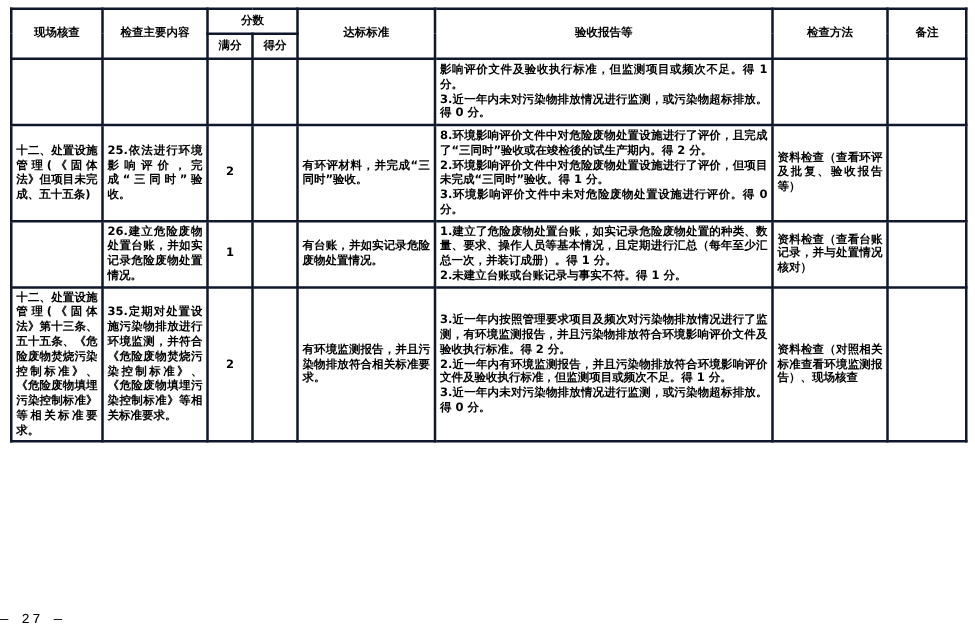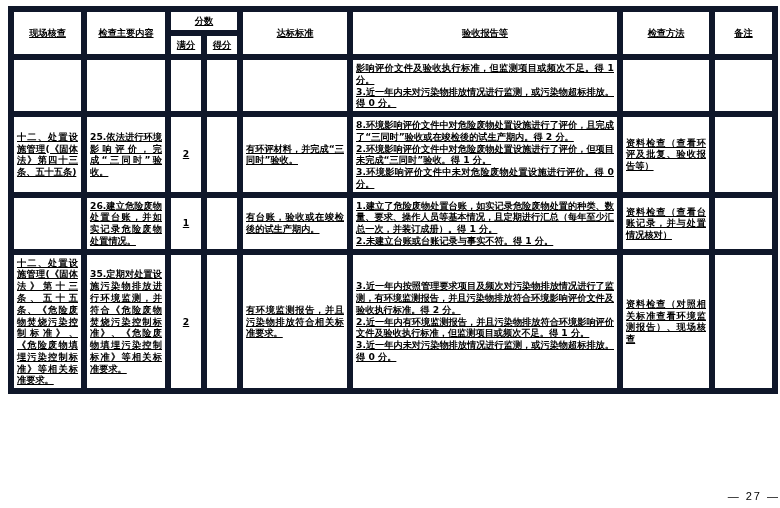--- a/index.html
+++ b/index.html
@@ -22,28 +22,27 @@
     padding: 6px 8px 0 8px;
   }
   table.doc-table {
     border-collapse: collapse;
     table-layout: fixed;
     width: 764px;
     margin: 0 auto;
   }
   table.doc-table td,
   table.doc-table th {
-    border: 6px solid #0f172a;
+    border: 2px solid #0f172a;
     vertical-align: middle;
     padding: 2px 3px;
     font-size: 9.2px;
     line-height: 1.28;
     font-weight: bold;
     word-break: break-all;
-    text-decoration: underline;
   }
   th.hdr {
     text-align: center;
     height: 14px;
     font-size: 9.4px;
   }
   td.cell-center {
     text-align: center;
   }
   td.cell-justify {
@@ -59,24 +58,24 @@
   }
   .para {
     margin: 0;
     padding: 0;
   }
   .footer {
     position: absolute;
     left: 0;
     right: 0;
     bottom: 6px;
-    text-align: right;
+    text-align: left;
     font-size: 11px;
     letter-spacing: 2px;
-    font-family: Liberation Sans, sans-serif;
+    font-family: Liberation Mono, monospace;
   }
   
   col.c1 { width: 73px; }
   col.c2 { width: 84px; }
   col.c3 { width: 36px; }
   col.c4 { width: 36px; }
   col.c5 { width: 110px; }
   col.c6 { width: 270px; }
   col.c7 { width: 92px; }
   col.c8 { width: 63px; }
@@ -122,40 +121,40 @@
         <td class="cell-justify"></td>
         <td class="cell-justify">
           <p class="para">影响评价文件及验收执行标准，但监测项目或频次不足。得 1 分。</p>
           <p class="para">3.近一年内未对污染物排放情况进行监测，或污染物超标排放。得 0 分。</p>
         </td>
         <td class="cell-justify"></td>
         <td class="cell-center"></td>
       </tr>
 
       <tr>
-        <td class="cell-justify">十二、处置设施管理(《固体法》第四十三条、五十五条)</td>
+        <td class="cell-justify">十二、处置设施管理(《固体法》但项目未完成、五十五条)</td>
         <td class="cell-justify">25.依法进行环境影响评价，完成“三同时”验收。</td>
         <td class="pts">2</td>
         <td class="pts"></td>
         <td class="cell-justify">有环评材料，并完成“三同时”验收。</td>
         <td class="cell-justify">
           <p class="para">8.环境影响评价文件中对危险废物处置设施进行了评价，且完成了“三同时”验收或在竣检後的试生产期内。得 2 分。</p>
           <p class="para">2.环境影响评价文件中对危险废物处置设施进行了评价，但项目未完成“三同时”验收。得 1 分。</p>
           <p class="para">3.环境影响评价文件中未对危险废物处置设施进行评价。得 0 分。</p>
         </td>
         <td class="cell-justify">资料检查（查看环评及批复、验收报告等）</td>
         <td class="cell-center"></td>
       </tr>
 
       <tr>
         <td class="cell-center"></td>
         <td class="cell-justify">26.建立危险废物处置台账，并如实记录危险废物处置情况。</td>
         <td class="pts">1</td>
         <td class="pts"></td>
-        <td class="cell-justify">有台账，验收或在竣检後的试生产期内。</td>
+        <td class="cell-justify">有台账，并如实记录危险废物处置情况。</td>
         <td class="cell-justify">
           <p class="para">1.建立了危险废物处置台账，如实记录危险废物处置的种类、数量、要求、操作人员等基本情况，且定期进行汇总（每年至少汇总一次，并装订成册）。得 1 分。</p>
           <p class="para">2.未建立台账或台账记录与事实不符。得 1 分。</p>
         </td>
         <td class="cell-justify">资料检查（查看台账记录，并与处置情况核对）</td>
         <td class="cell-center"></td>
       </tr>
 
       <tr>
         <td class="cell-justify">十二、处置设施管理(《固体法》第十三条、五十五条、《危险废物焚烧污染控制标准》、《危险废物填埋污染控制标准》等相关标准要求。</td>

